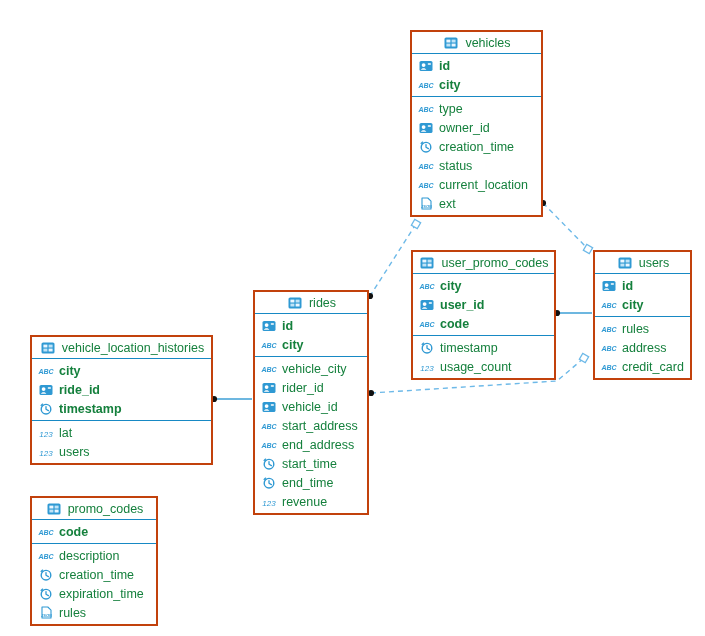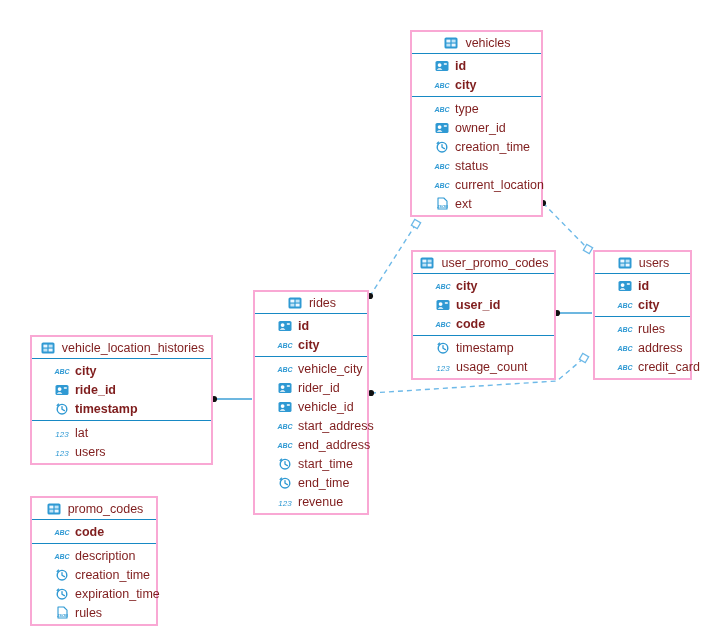--- a/index.html
+++ b/index.html
@@ -1,22 +1,22 @@
 <!DOCTYPE html>
 <html><head>
 <meta charset="utf-8">
 <style>
   html,body{margin:0;padding:0;background:#ffffff;}
   body{font-family:"Liberation Sans",sans-serif;}
   #canvas{position:relative;width:705px;height:636px;background:#fff;overflow:hidden;}
   #wires{position:absolute;left:0;top:0;}
-  .table{position:absolute;background:#fff;border:2px solid #f9a8d4;box-sizing:border-box;color:#7f1d1d;}
+  .table{position:absolute;background:#fff;border:2px solid #c2410c;box-sizing:border-box;color:#15803d;}
   .thead{display:flex;align-items:center;justify-content:center;gap:5px;height:21px;
          border-bottom:1.5px solid #1789c4;font-size:12.5px;}
-  .sec{padding:2px 16px;}
+  .sec{padding:2px 0;}
   .sec.keys{border-bottom:1.5px solid #1789c4;}
   .row{display:flex;align-items:center;gap:4px;height:19px;padding:0 5px;font-size:12.5px;white-space:nowrap;}
   .row.key{font-weight:700;}
   .icon{flex:0 0 auto;width:18px;display:flex;justify-content:center;align-items:center;font-style:italic;}
 </style>
 </head>
 <body>
 
 <div id="canvas">
   <svg id="wires" width="705" height="636">

